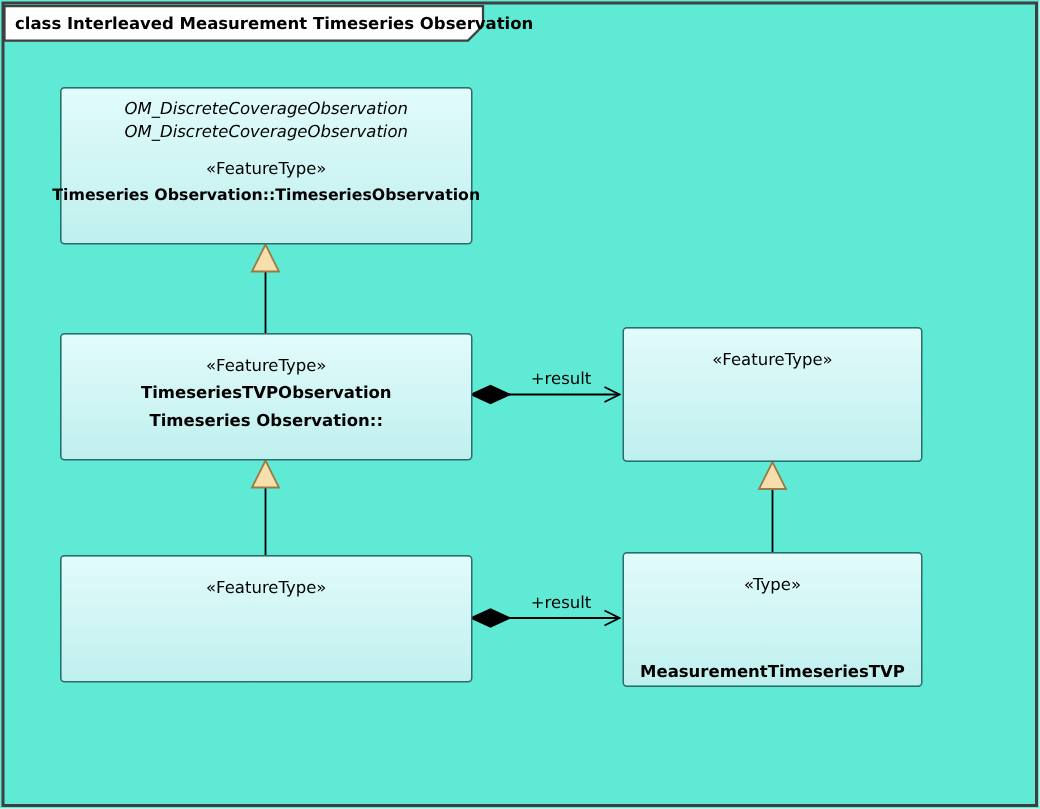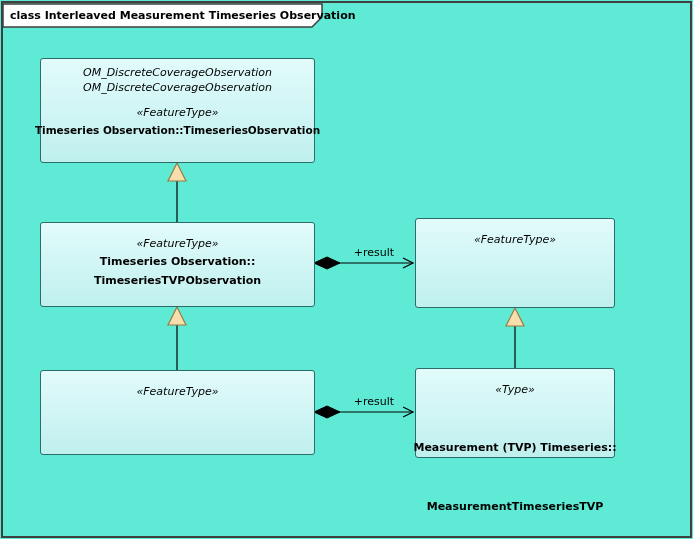--- a/index.html
+++ b/index.html
@@ -58,21 +58,20 @@
   .uml-box.mid { padding-top: 12px; }
   .italic-line {
     font-style: italic;
     line-height: 15px;
     white-space: nowrap;
   }
   .spacer { height: 9px; }
   .stereotype {
     line-height: 17px;
     white-space: nowrap;
-    font-style: italic;
   }
   .class-name {
     font-weight: bold;
     line-height: 19px;
     white-space: nowrap;
   }
   .class-name.tight { font-size: 10.5px; }
 </style>
 </head>
 <body>
@@ -107,32 +106,31 @@
   <div class="uml-box" style="left:40px; top:58px; width:275px; height:105px;">
     <div class="italic-line">OM_DiscreteCoverageObservation</div>
     <div class="italic-line">OM_DiscreteCoverageObservation</div>
     <div class="spacer"></div>
     <div class="stereotype">«FeatureType»</div>
     <div class="class-name tight">Timeseries Observation::TimeseriesObservation</div>
   </div>
 
   <div class="uml-box mid" style="left:40px; top:222px; width:275px; height:85px;">
     <div class="stereotype">«FeatureType»</div>
+    <div class="class-name">TimeseriesTVPObservation</div>
     <div class="class-name">Timeseries Observation::</div>
-    <div class="class-name">TimeseriesTVPObservation</div>
   </div>
 
   <div class="uml-box mid" style="left:415px; top:218px; width:200px; height:90px;">
     <div class="stereotype">«FeatureType»</div>
   </div>
 
   <div class="uml-box mid" style="left:40px; top:370px; width:275px; height:85px;">
     <div class="stereotype">«FeatureType»</div>
   </div>
 
   <div class="uml-box mid" style="left:415px; top:368px; width:200px; height:90px;gap:40px;">
     <div class="stereotype">«Type»</div>
-    <div class="class-name">Measurement (TVP) Timeseries::</div>
     <div class="class-name">MeasurementTimeseriesTVP</div>
   </div>
 
   <div id="frame-border"></div>
 </div>
 
 </body></html>

